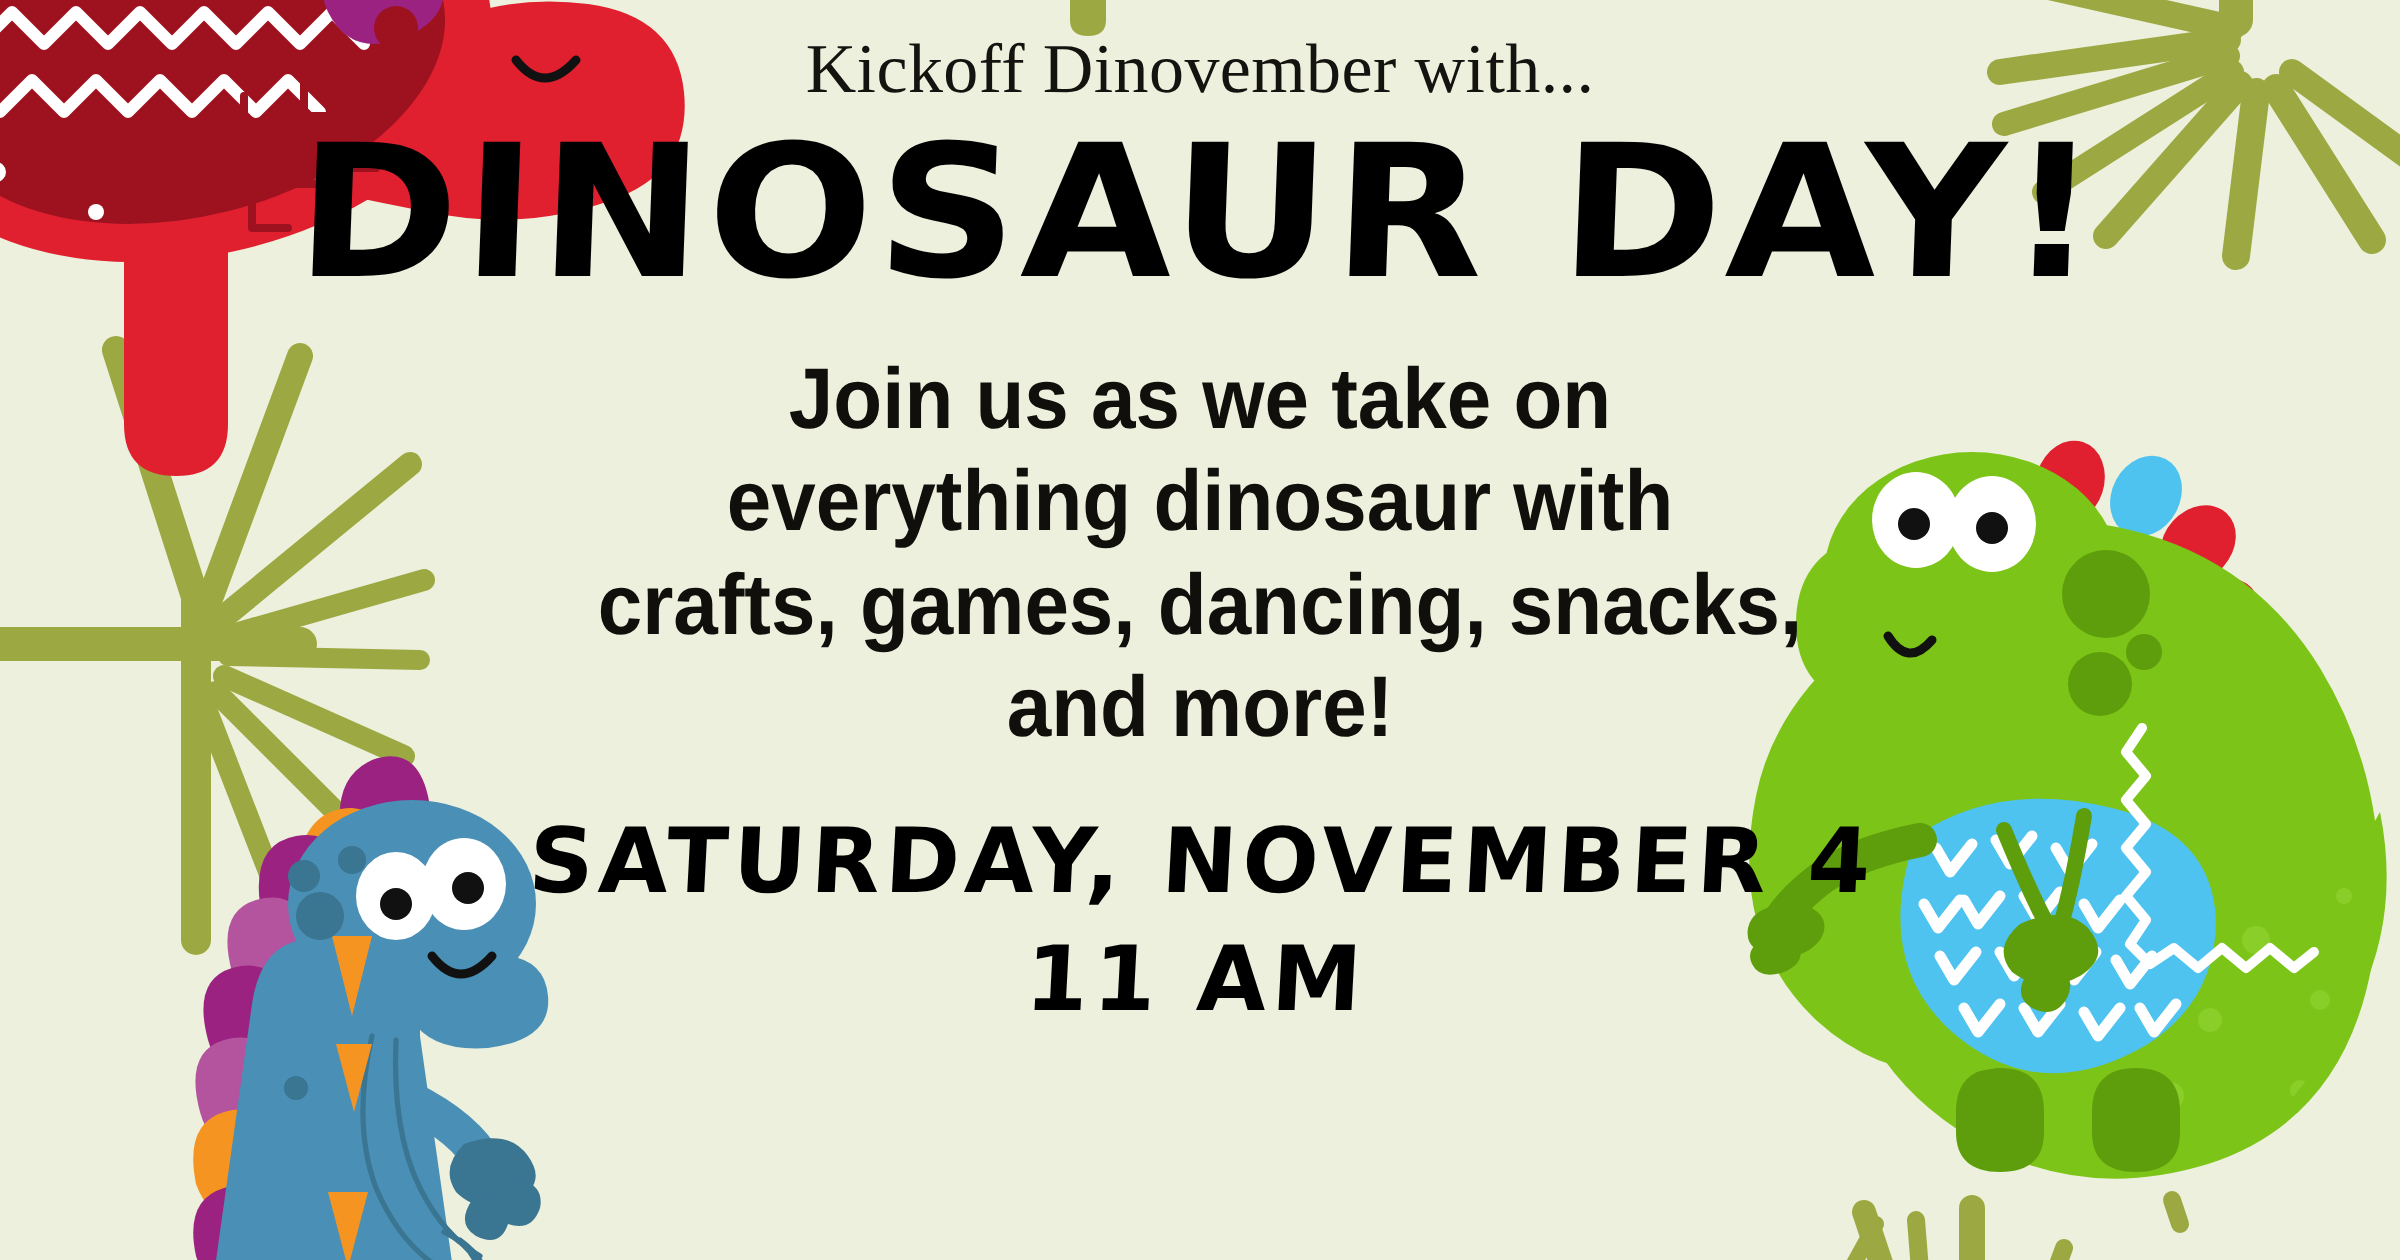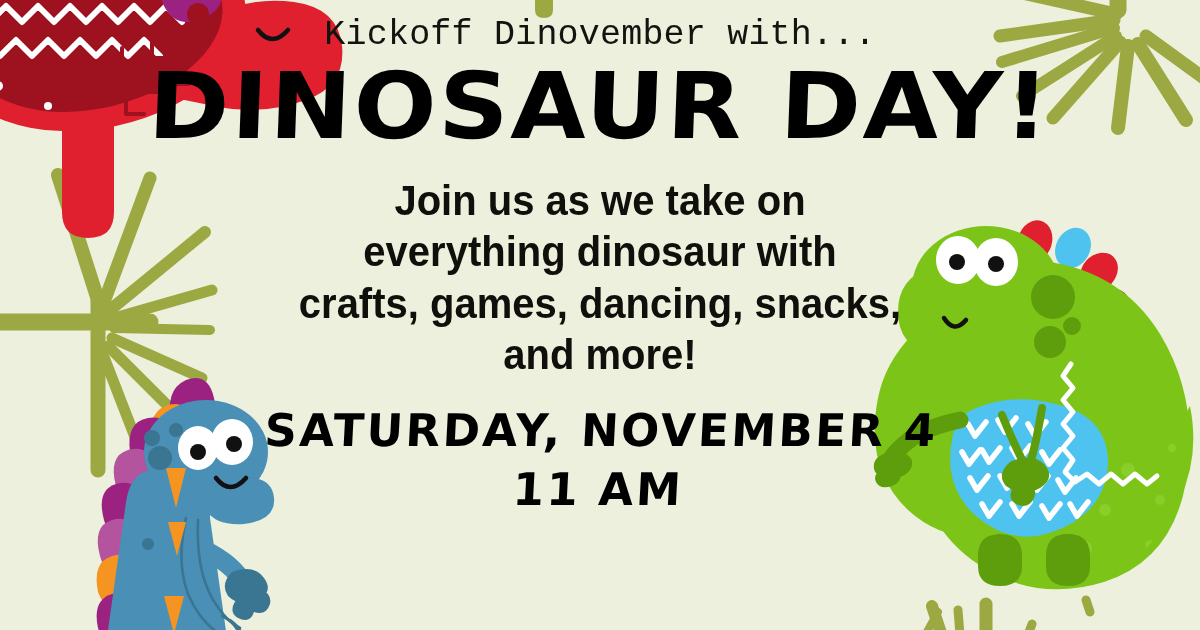--- a/index.html
+++ b/index.html
@@ -15,21 +15,21 @@
   .layer-art { position:absolute; inset:0; pointer-events:none; }
   .layer-art svg { display:block; width:1200px; height:630px; }
 
   .content {
     position:absolute; inset:0;
     display:flex; flex-direction:column; align-items:center;
     padding-top:16px;
   }
 
   .kicker {
-    font-family:Liberation Mono, monospace;
+    font-family:Liberation Serif, serif;
     font-size:35px; font-weight:400; color:#14130F;
     letter-spacing:.2px; line-height:1.1;
     white-space:nowrap;
   }
 
   .headline {
     font-family:"DejaVu Sans", sans-serif;
     font-size:92px; font-weight:700; color:#000;
     letter-spacing:2px; line-height:1.0;
     margin-top:6px; text-align:center; white-space:nowrap;

